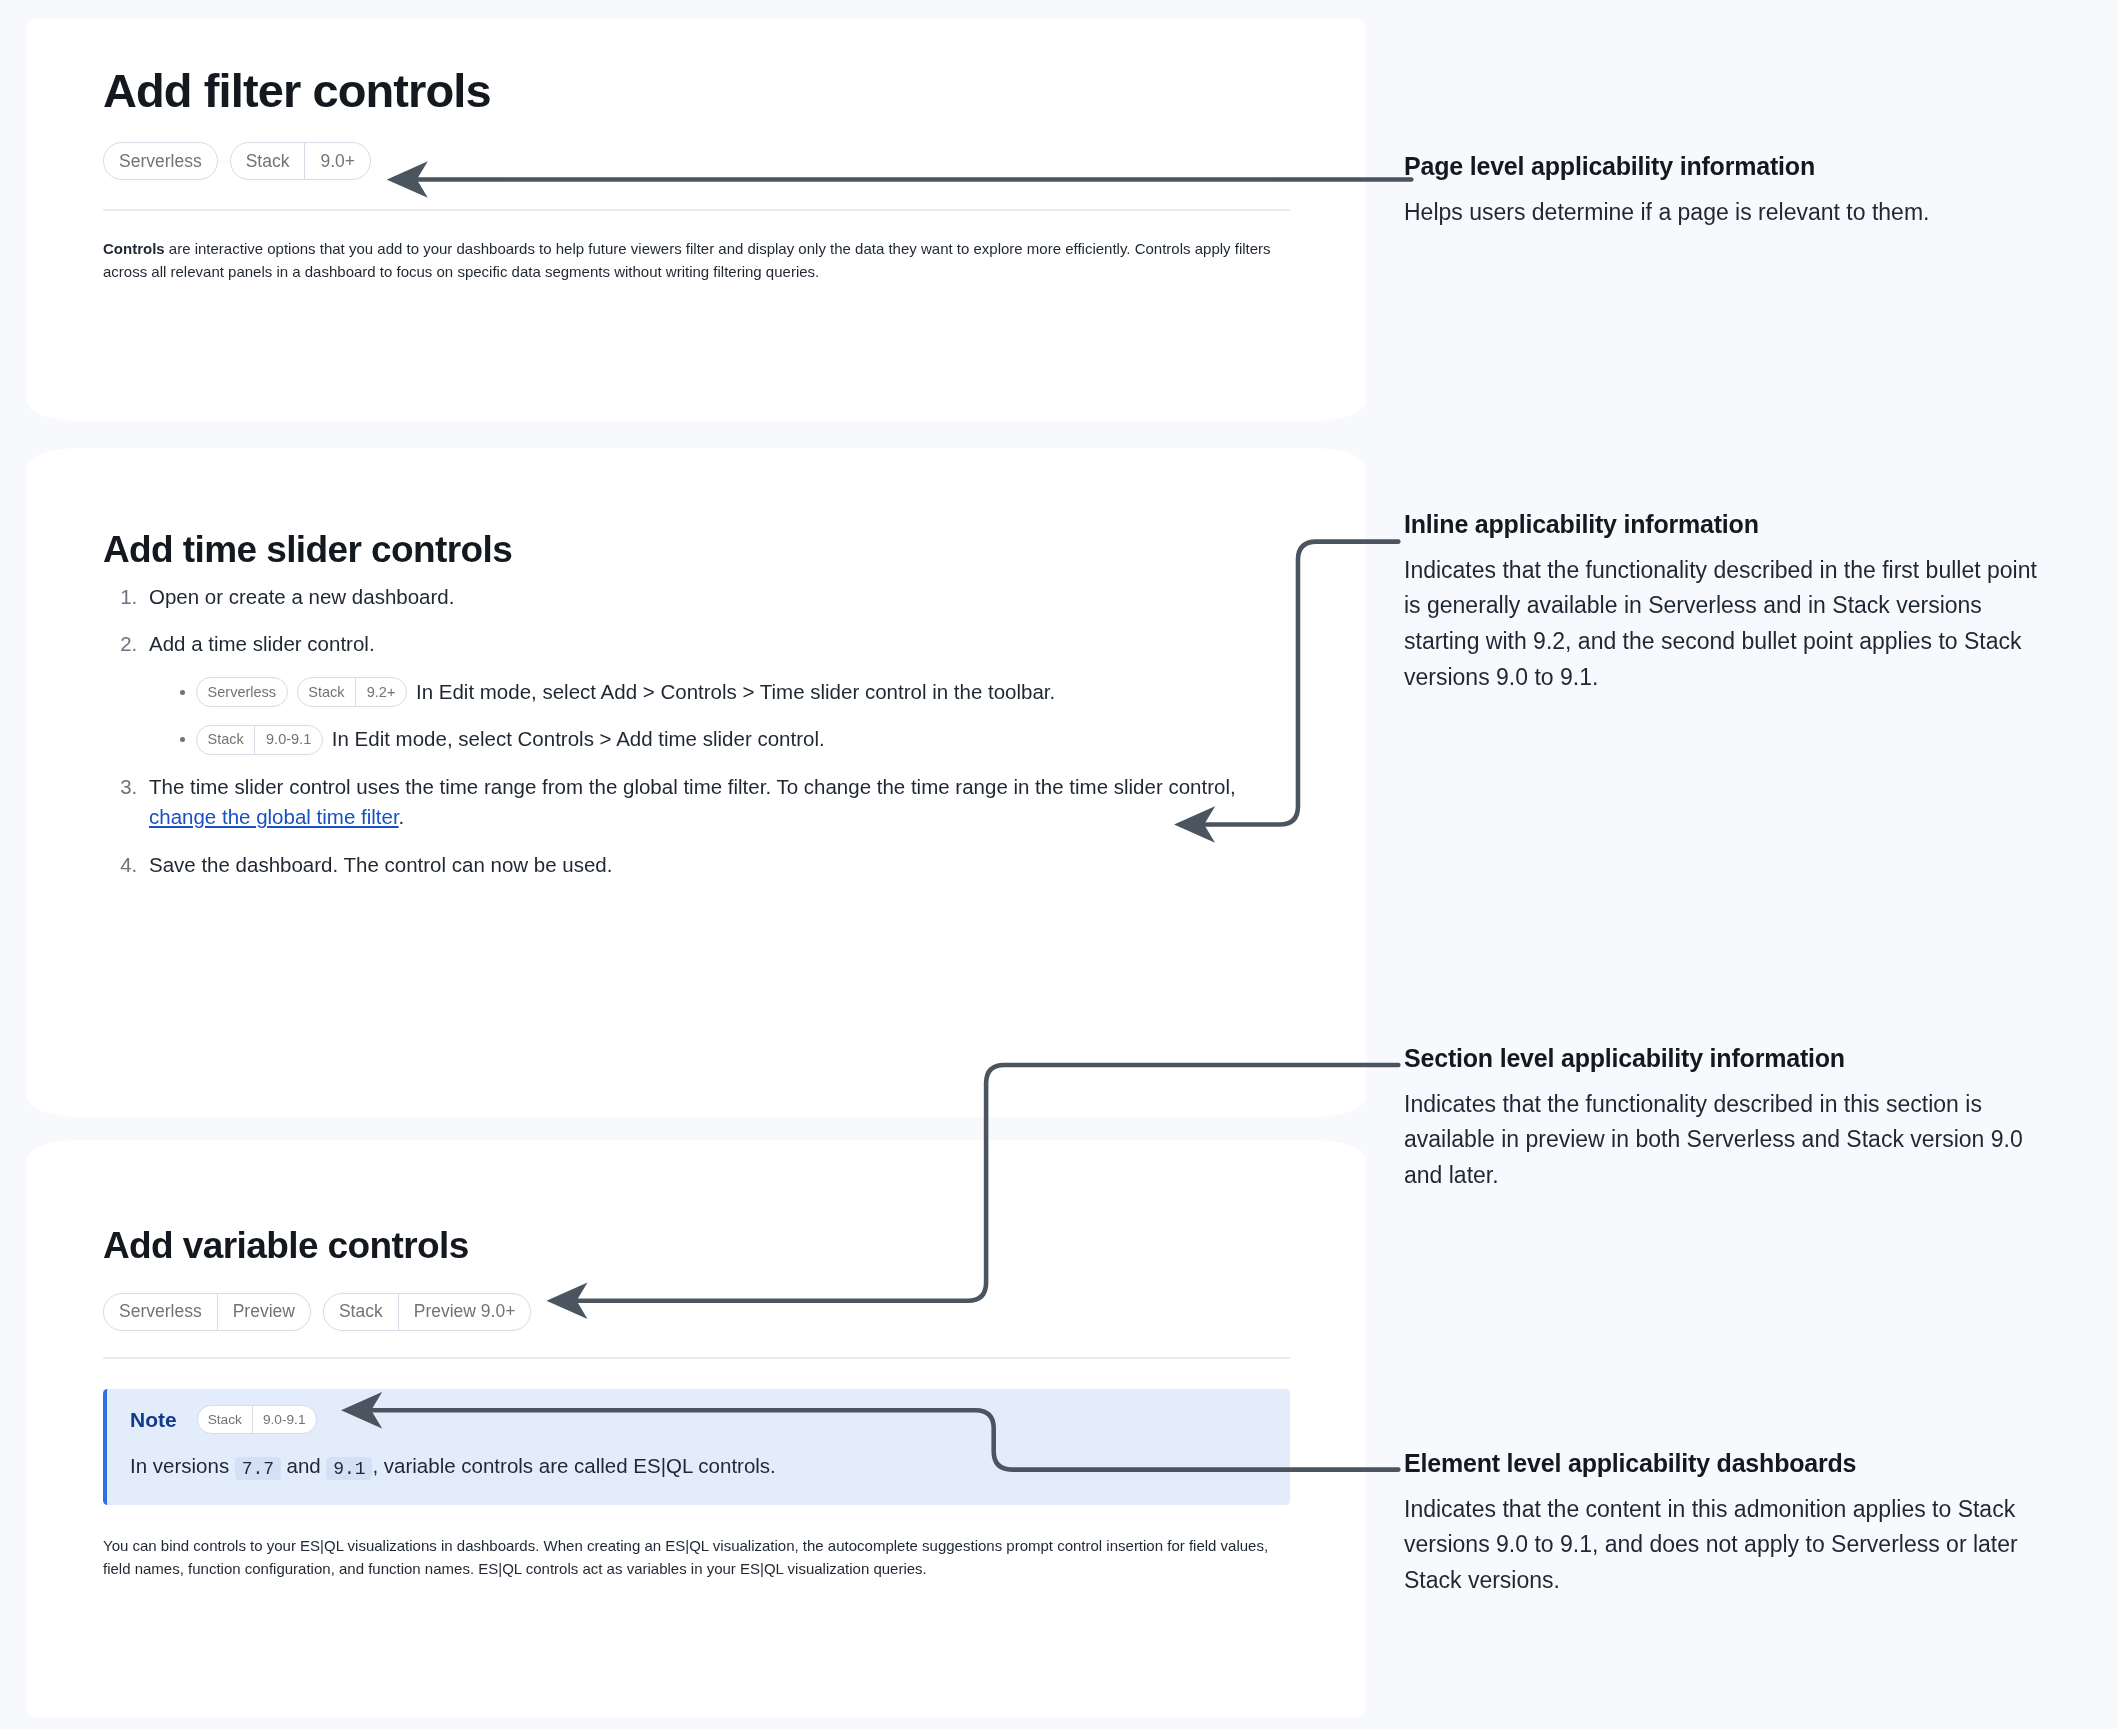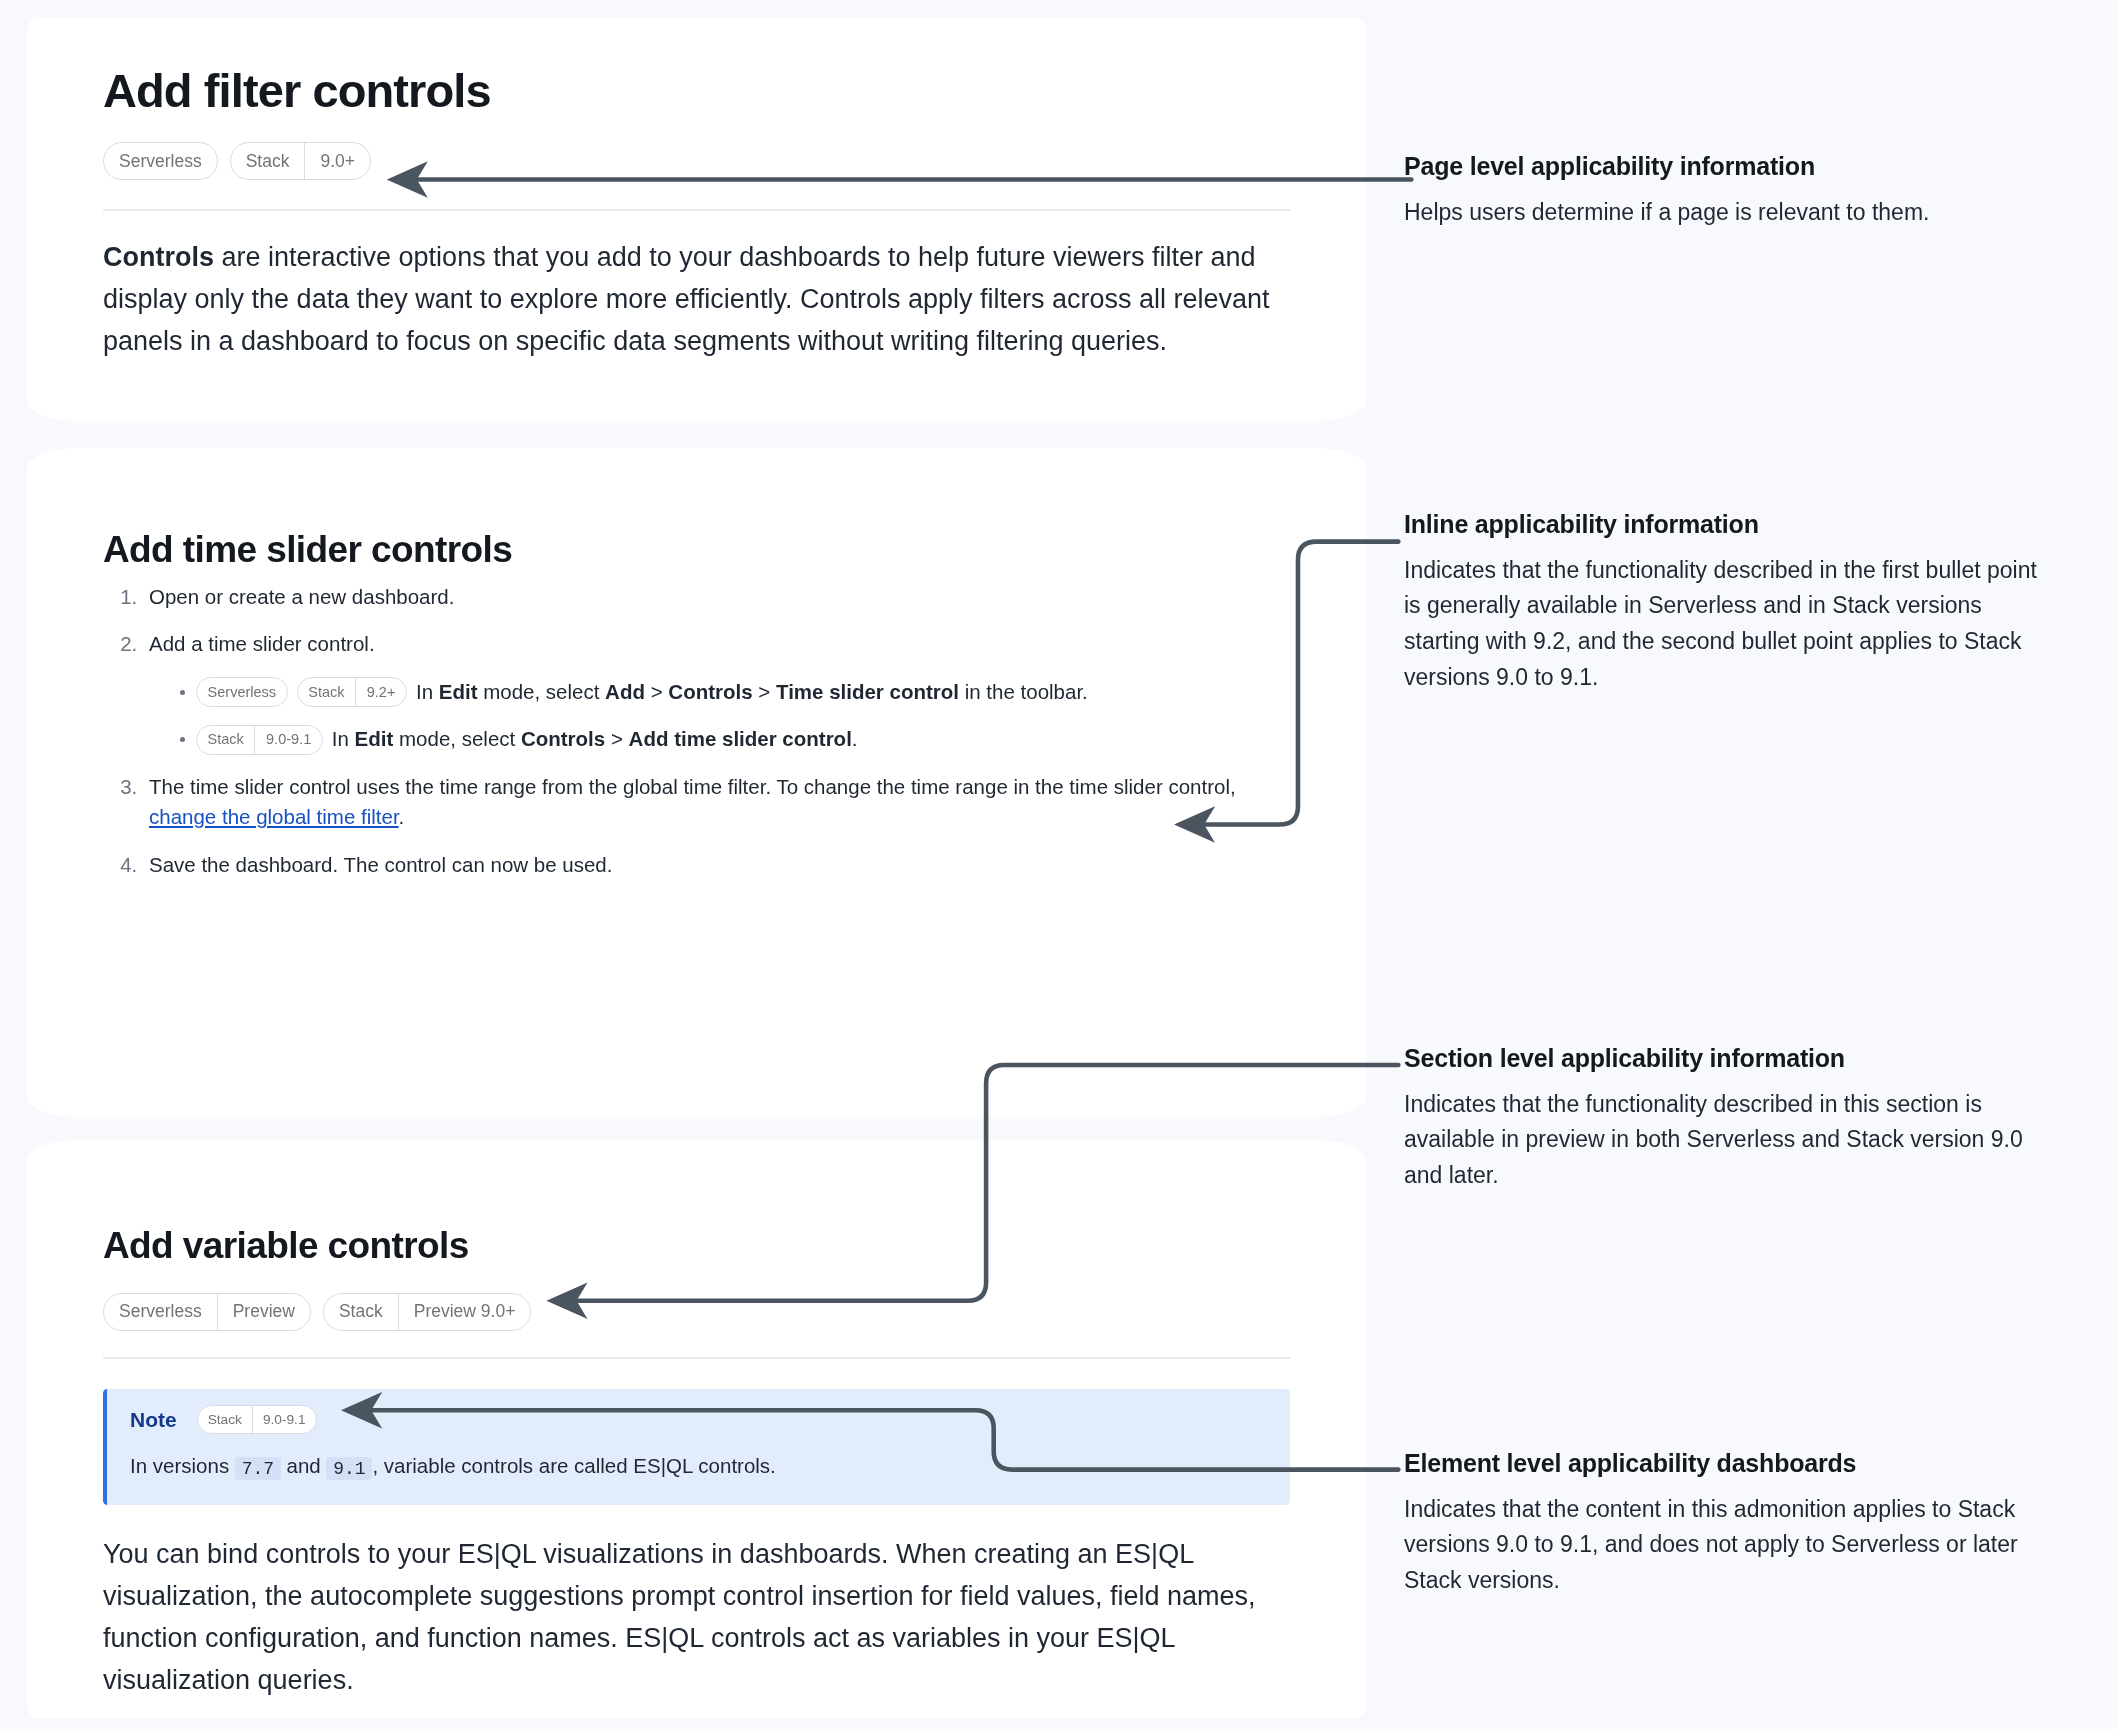--- a/index.html
+++ b/index.html
@@ -81,21 +81,21 @@
   .badge.tiny .seg { padding: 0 10px; }
 
   .rule {
     height: 1.5px;
     background: #e8ecf1;
     border: 0;
     margin: 0;
   }
 
   p.body {
-    font-size: 27px;
+    font-size: 15px;
     line-height: 1.55;
     color: #1f2733;
     margin: 0;
   }
   p.body b { font-weight: 700; }
 
   ol.steps {
     margin: 10.6px 0 0 0;
     padding-left: 40px;
     font-size: 20.5px;
@@ -107,21 +107,21 @@
 
   ul.sub {
     list-style: disc;
     margin: 16.7px 0 3px 0;
     padding-left: 47px;
   }
   ul.sub > li { margin: 0 0 16.7px 0; }
   ul.sub > li::marker { color: #6b7280; font-size: 15px; }
 
   .inline-line { display: flex; align-items: center; flex-wrap: wrap; gap: 9px; font-size: 20.5px; color: #1f2733; }
-  .inline-line b { font-weight: 700; }
+  .inline-line b { font-weight: 400; }
 
   a.link { color: #1750c4; text-decoration: underline; }
 
   
   .note {
     background: #e3ecfb;
     border-left: 4.6px solid #2f6fe4;
     border-radius: 4.6px;
     margin-top: 30px;
     overflow: hidden;

